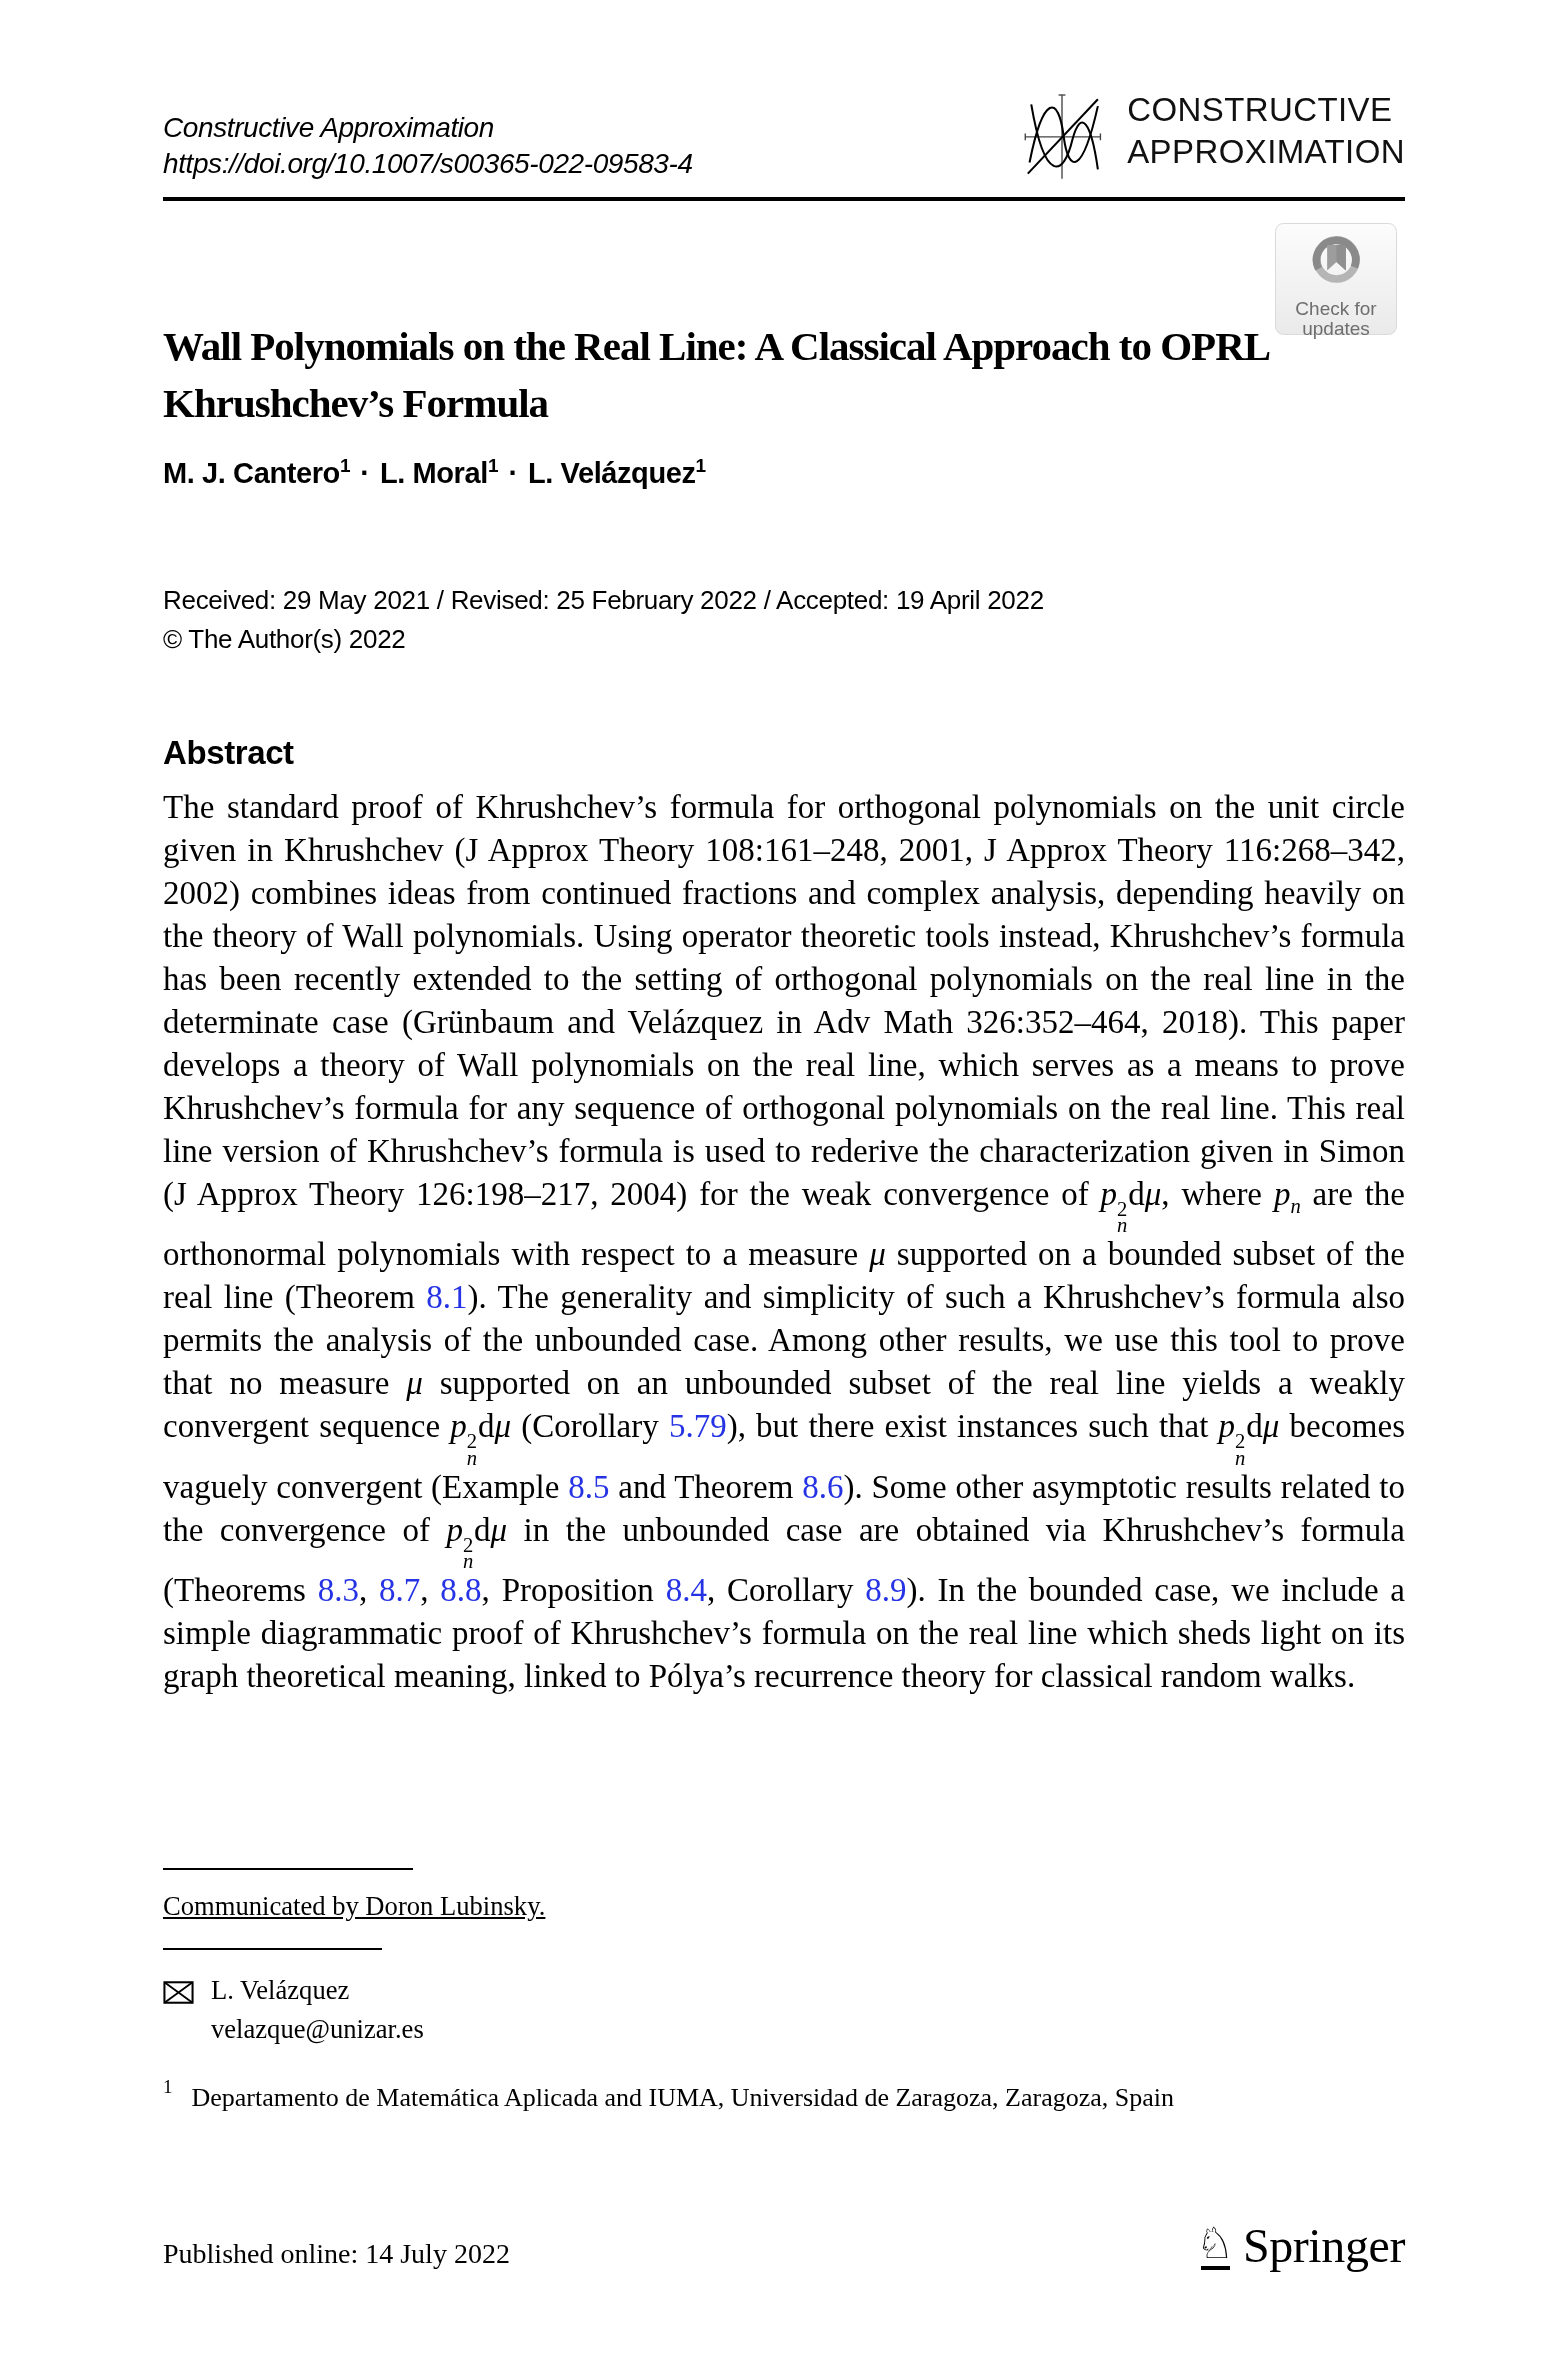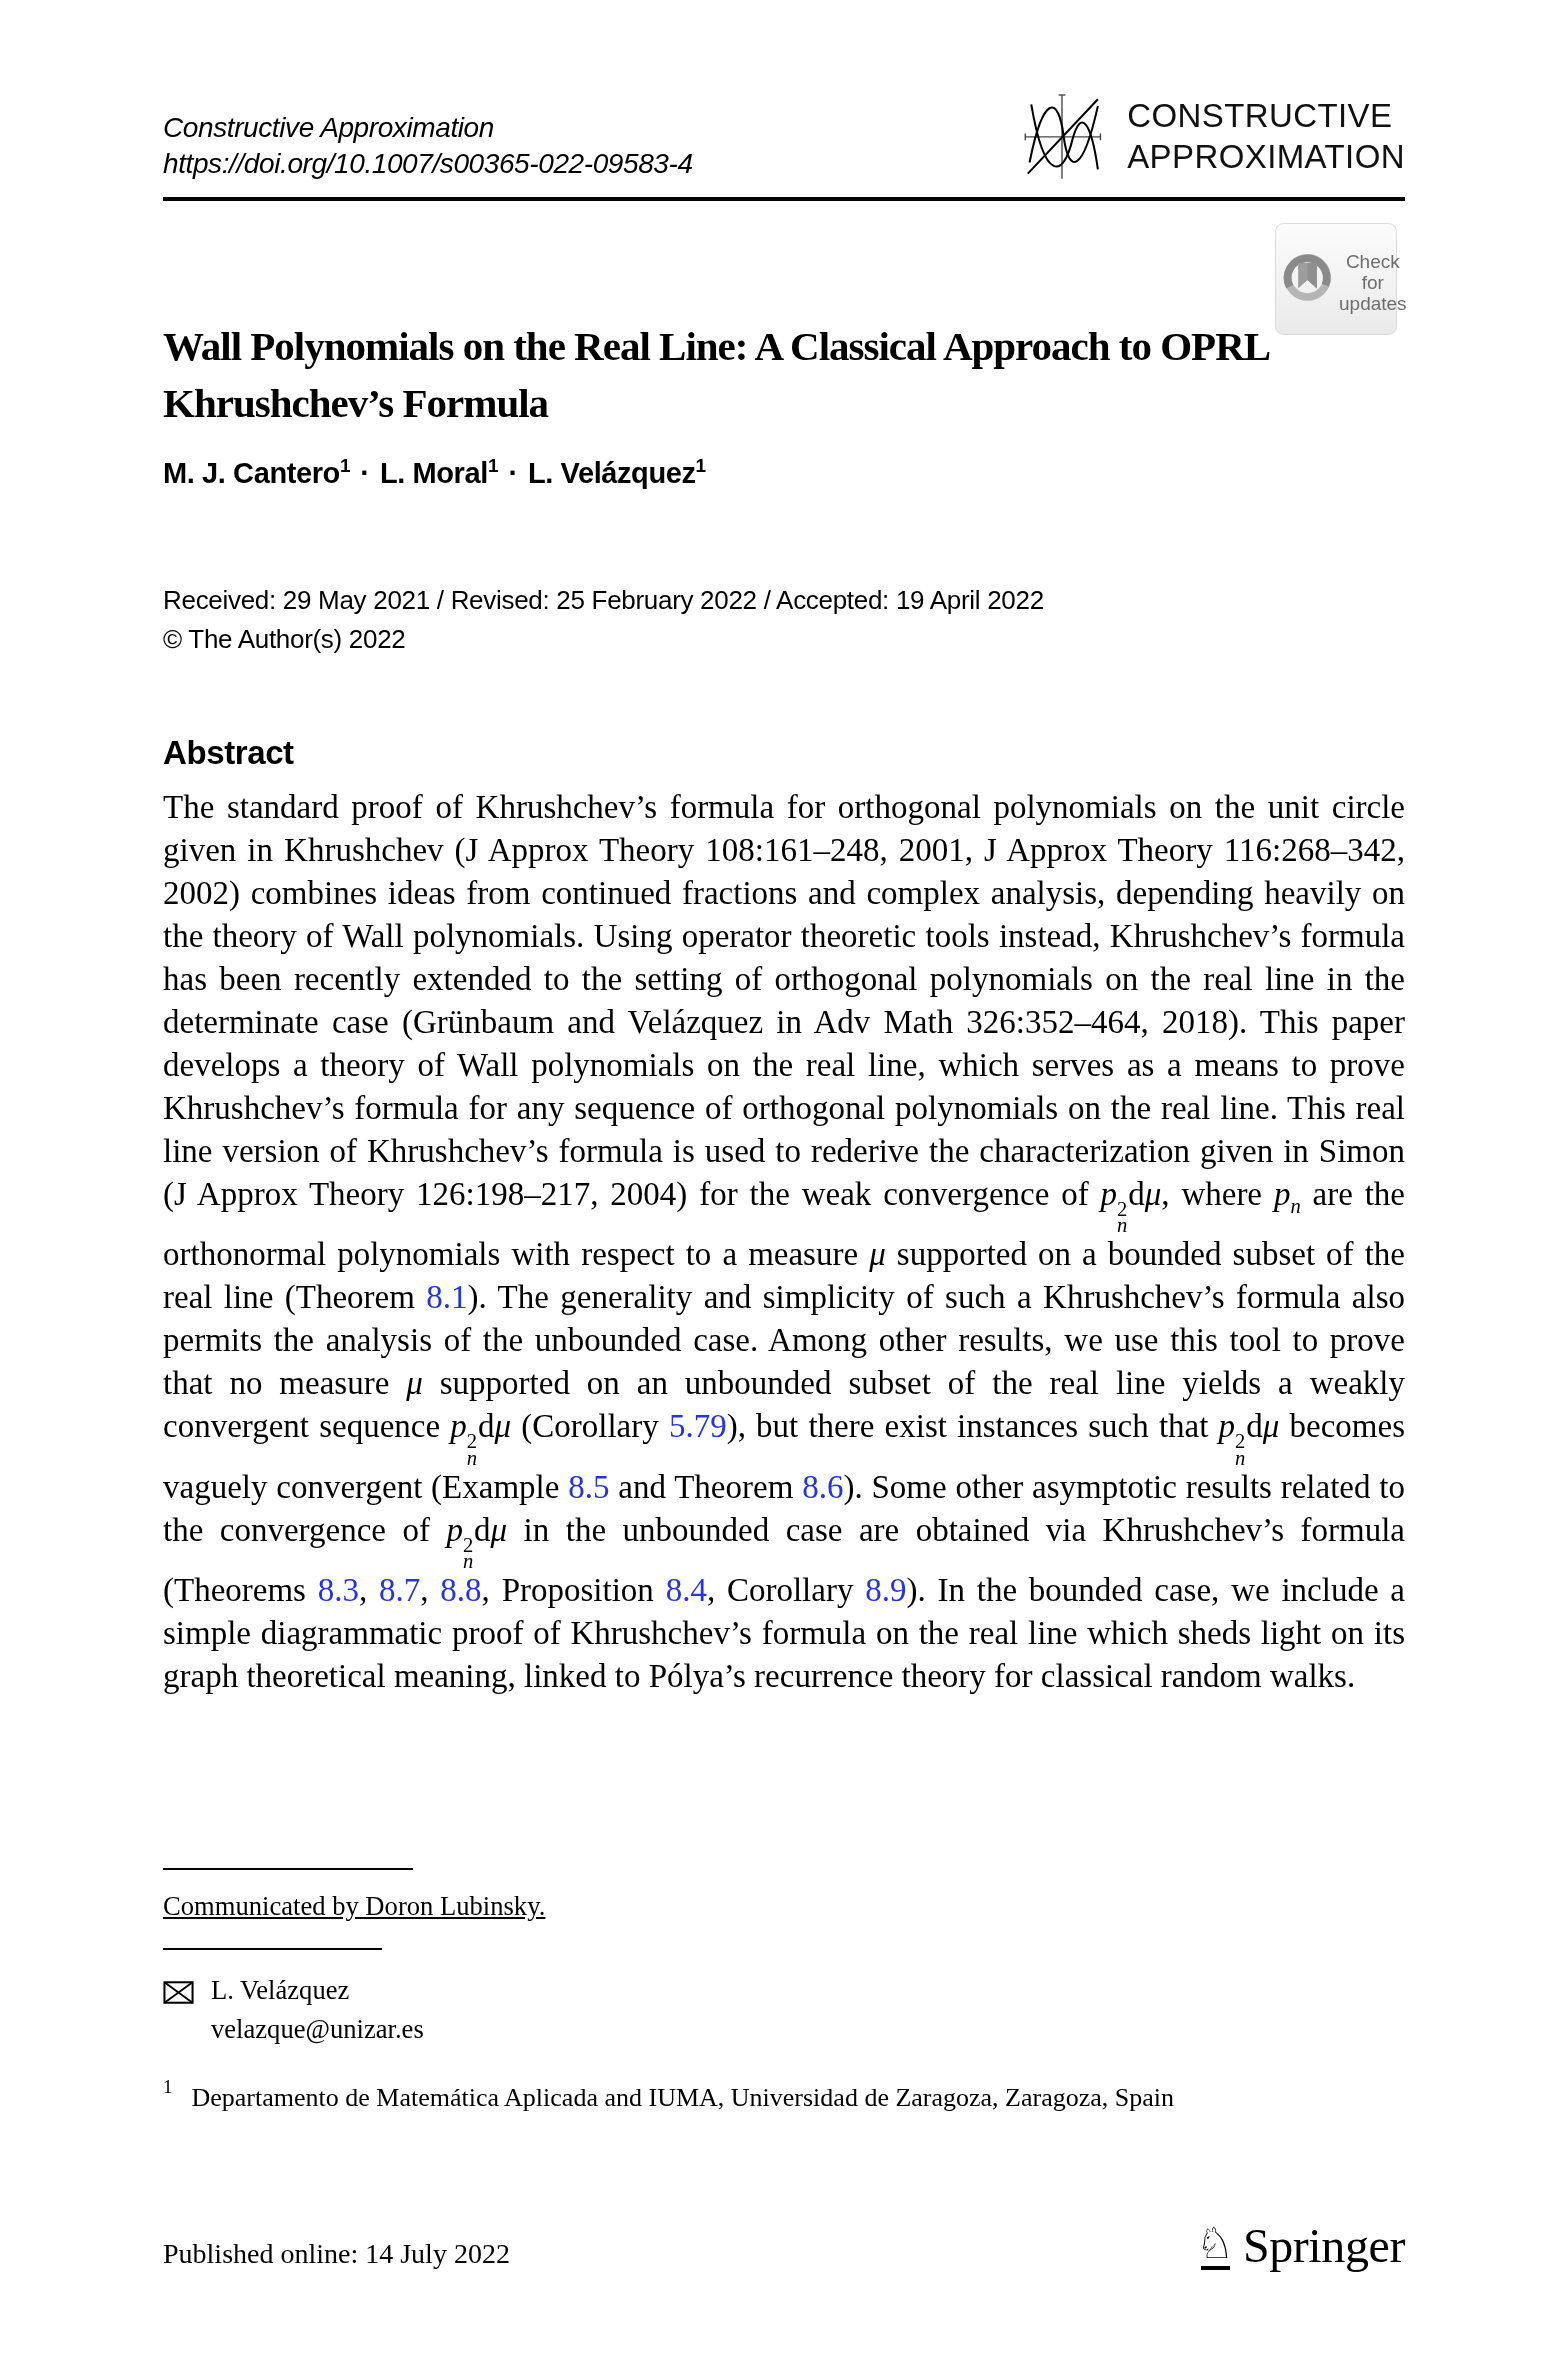--- a/index.html
+++ b/index.html
@@ -13,34 +13,34 @@
     overflow: hidden;
   }
   .content { position:absolute; left:163px; top:0; width:1242px; }
 
   
   .header-row { display:flex; justify-content:space-between; align-items:flex-start; padding-top:110px; }
   .journal-head {
     font-family:"Liberation Sans", sans-serif;
     font-size:28px; line-height:1.28; letter-spacing:-0.4px; color:#000;font-style:italic;
   }
-  .logo-row { display:flex; align-items:center; gap:24px; margin-top:-20.6px; }
+  .logo-row { display:flex; align-items:flex-start; gap:24px; margin-top:-20.6px; }
   .logo-icon svg { display:block; }
   .logo-text {
     font-family:"Liberation Sans", sans-serif;
     font-size:33px; line-height:1.26; letter-spacing:0.4px; color:#111; font-weight:500;
   }
   .head-rule { border:none; border-top:4.3px solid #000; margin:13.7px 0 0 0; width:100%; }
 
   
   .badge {
     position:absolute; left:1275px; top:223px; width:122px; height:112px;
     border:1.7px solid #dadada; border-radius:8.6px;
     background:linear-gradient(#fcfcfc,#eaeaea);
-    display:flex; flex-direction:row; align-items:center; padding-top:6.9px;
+    display:flex; flex-direction:column; align-items:center; padding-top:6.9px;
     cursor:pointer;
   }
   .badge-text {
     font-family:"Liberation Sans", sans-serif;
     font-size:19px; line-height:1.1; color:#6e6e6e; text-align:center; margin-top:1.7px;
   }
 
   
   .title {
     margin:117px 0 0 0;

